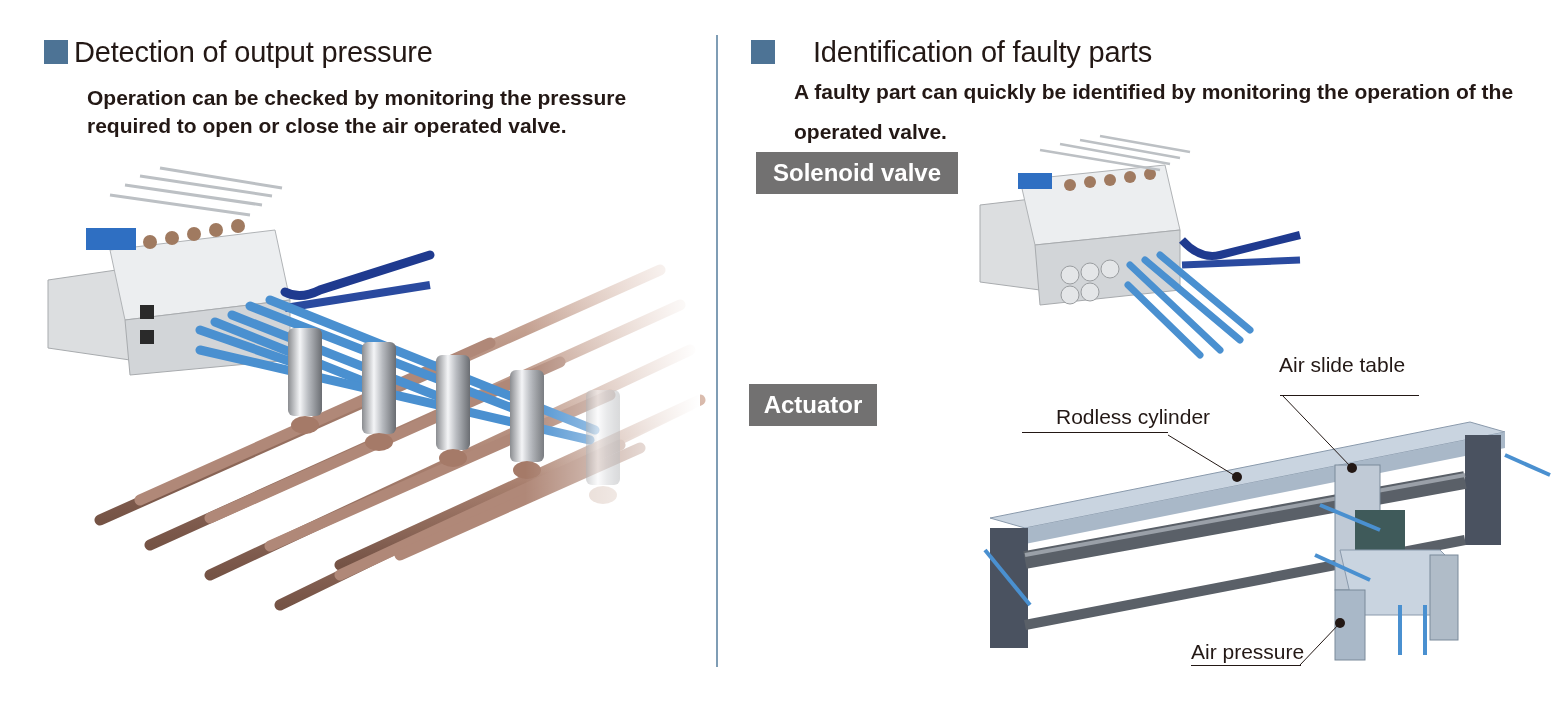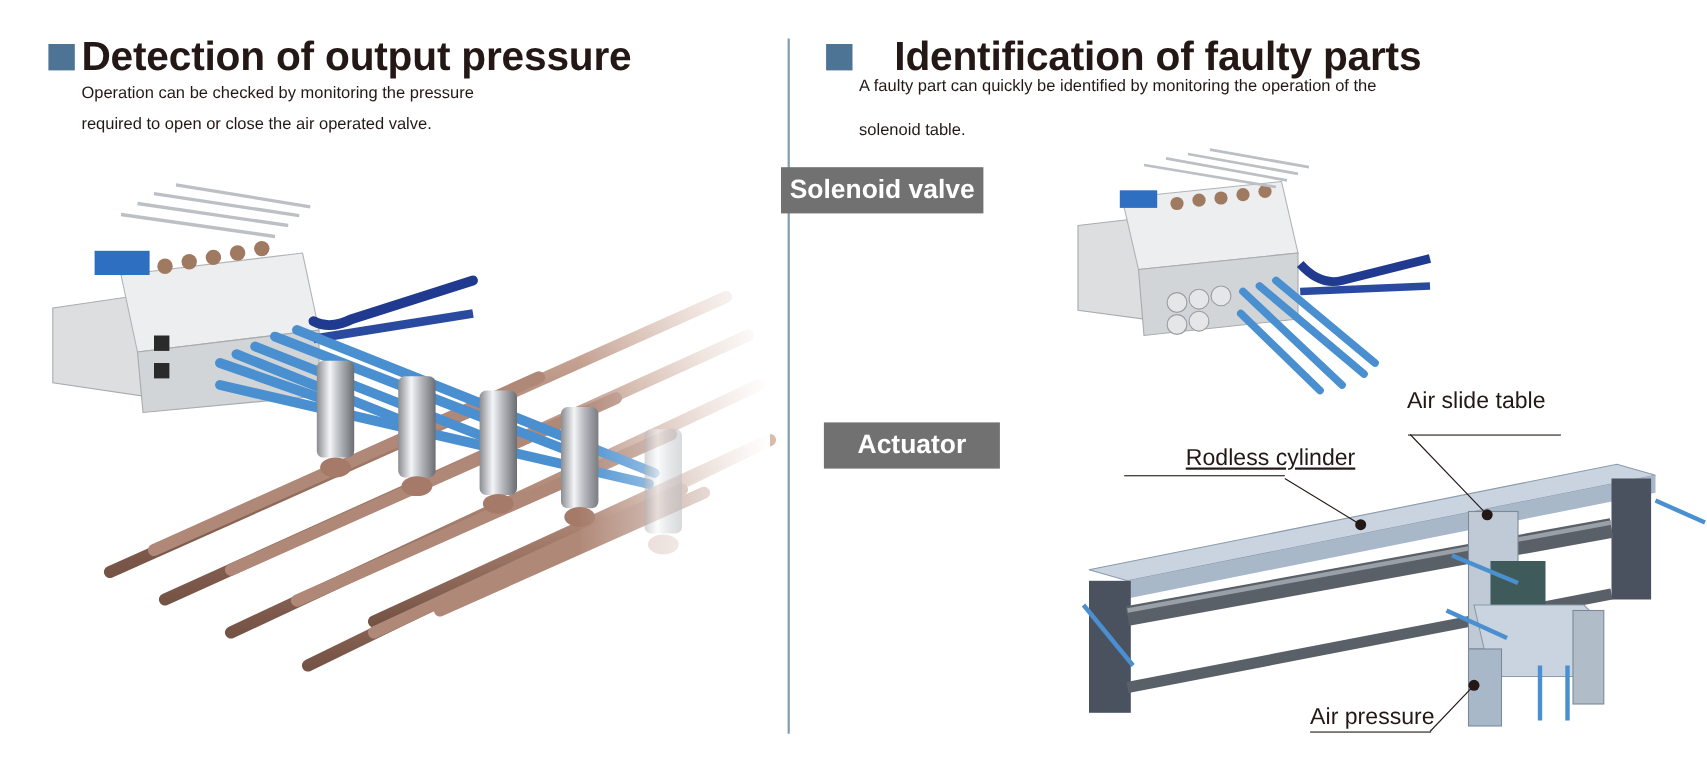--- a/index.html
+++ b/index.html
@@ -1,20 +1,20 @@
 <!DOCTYPE html>
 <html><head>
 <meta charset="utf-8">
 <style>
   html, body { margin: 0; padding: 0; background: #ffffff; }
   body { width: 1552px; height: 710px; position: relative; overflow: hidden;
          font-family: "Liberation Sans", sans-serif; color: #231815; }
   .section-marker { position: absolute; width: 24px; height: 24px; background: #4d7395; }
-  .h-title { position: absolute; font-weight: bold; font-size: 37px; line-height: 34px; margin: 0; letter-spacing: -0.2px; }
-  .desc { position: absolute; font-size: 15px; line-height: 29px; margin: 0; }
+  .h-title { position: absolute; font-weight: normal; font-size: 29px; line-height: 34px; margin: 0; letter-spacing: -0.2px; }
+  .desc { position: absolute; font-size: 21px; line-height: 29px; margin: 13px; font-weight: bold; }
   .divider { position: absolute; left: 716px; top: 35px; width: 2px; height: 632px; background: #7f9db5; }
   .tag { position: absolute; background: #727171; color: #ffffff; font-weight: bold; font-size: 24px; line-height: 42px; padding: 0 0 0 0; text-align: center; }
   .callout { position: absolute; font-size: 21px; line-height: 24px; }
   .callout-line { position: absolute; height: 1px; background: #231815; }
   svg { position: absolute; overflow: visible; }
 </style>
 </head>
 <body>
 
 <div class="section-marker" style="left:44px; top:40px;"></div>
@@ -113,24 +113,24 @@
       </g>
   </g>
   <rect x="0" y="150" width="700" height="560" fill="url(#fadeR)"></rect>
 </svg>
 
 <div class="divider"></div>
 
 <div class="section-marker" style="left:751px; top:40px;"></div>
 <h2 class="h-title" style="left:813px; top:35px;">Identification of faulty parts</h2>
 <p class="desc" style="left:781px; top:64px;">A faulty part can quickly be identified by monitoring the operation of the</p>
-<p class="desc" style="left:781px; top:104px;">solenoid table.</p>
-
-<div class="tag" style="left:710px; top:152px; width:184px;">Solenoid valve</div>
-<div class="tag" style="left:749px; top:384px; width:160px;">Actuator</div>
+<p class="desc" style="left:781px; top:104px;">operated valve.</p>
+
+<div class="tag" style="left:756px; top:152px; width:202px;">Solenoid valve</div>
+<div class="tag" style="left:749px; top:384px; width:128px;">Actuator</div>
 
 <svg width="360" height="220" style="left:960px; top:140px;" viewBox="0 0 360 220">
   <polygon points="20,65 80,58 80,150 20,142" fill="#dcdee0" stroke="#a8abae"></polygon>
   <polygon points="60,40 205,25 220,90 75,105" fill="#eceef0" stroke="#b0b3b6"></polygon>
   <polygon points="75,105 220,90 220,150 80,165" fill="#d2d5d8" stroke="#a8abae"></polygon>
   <rect x="58" y="33" width="34" height="16" fill="#2f6fc2"></rect>
   <g fill="#a07a60">
       <circle cx="110" cy="45" r="6"></circle>
       <circle cx="130" cy="42" r="6"></circle>
       <circle cx="150" cy="40" r="6"></circle>
@@ -195,17 +195,17 @@
   <circle cx="380" cy="223" r="5" fill="#231815"></circle>
 
   <line x1="208" y1="35" x2="277" y2="77" stroke="#231815" stroke-width="1"></line>
   <line x1="322" y1="-5" x2="392" y2="68" stroke="#231815" stroke-width="1"></line>
   <line x1="340" y1="265" x2="380" y2="223" stroke="#231815" stroke-width="1"></line>
 </svg>
 
 <div class="callout" style="left:1279px; top:353px;">Air slide table</div>
 <div class="callout-line" style="left:1280px; top:395px; width:139px;"></div>
 
-<div class="callout" style="left:1078px; top:405px;text-decoration:underline;">Rodless cylinder</div>
+<div class="callout" style="left:1056px; top:405px;">Rodless cylinder</div>
 <div class="callout-line" style="left:1022px; top:432px; width:146px;"></div>
 
 <div class="callout" style="left:1191px; top:640px;">Air pressure</div>
 <div class="callout-line" style="left:1191px; top:665px; width:110px;"></div>
 
 </body></html>

